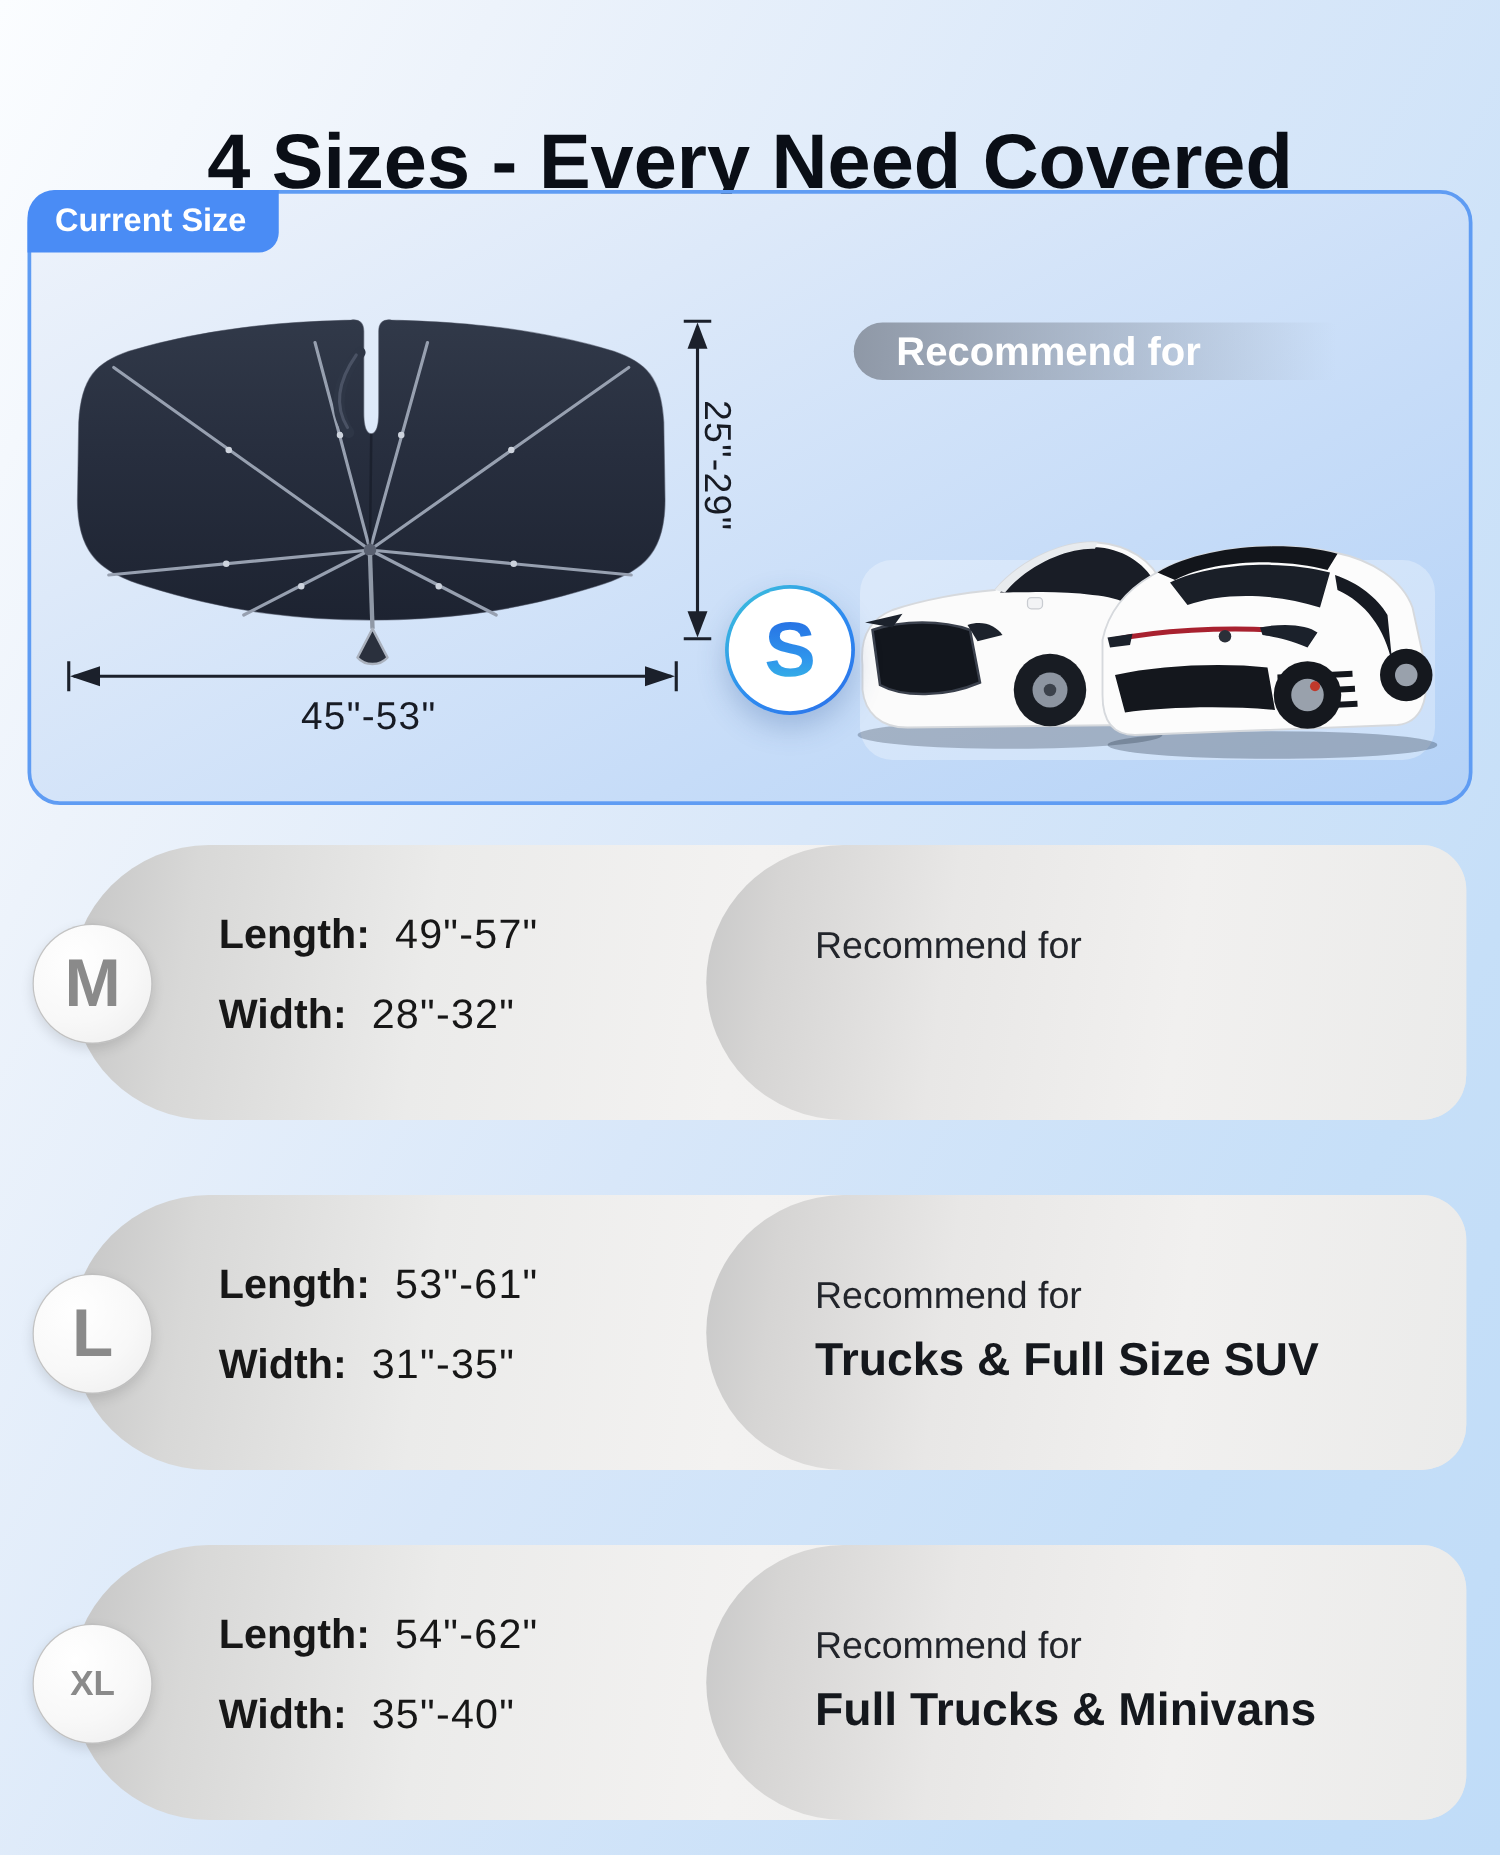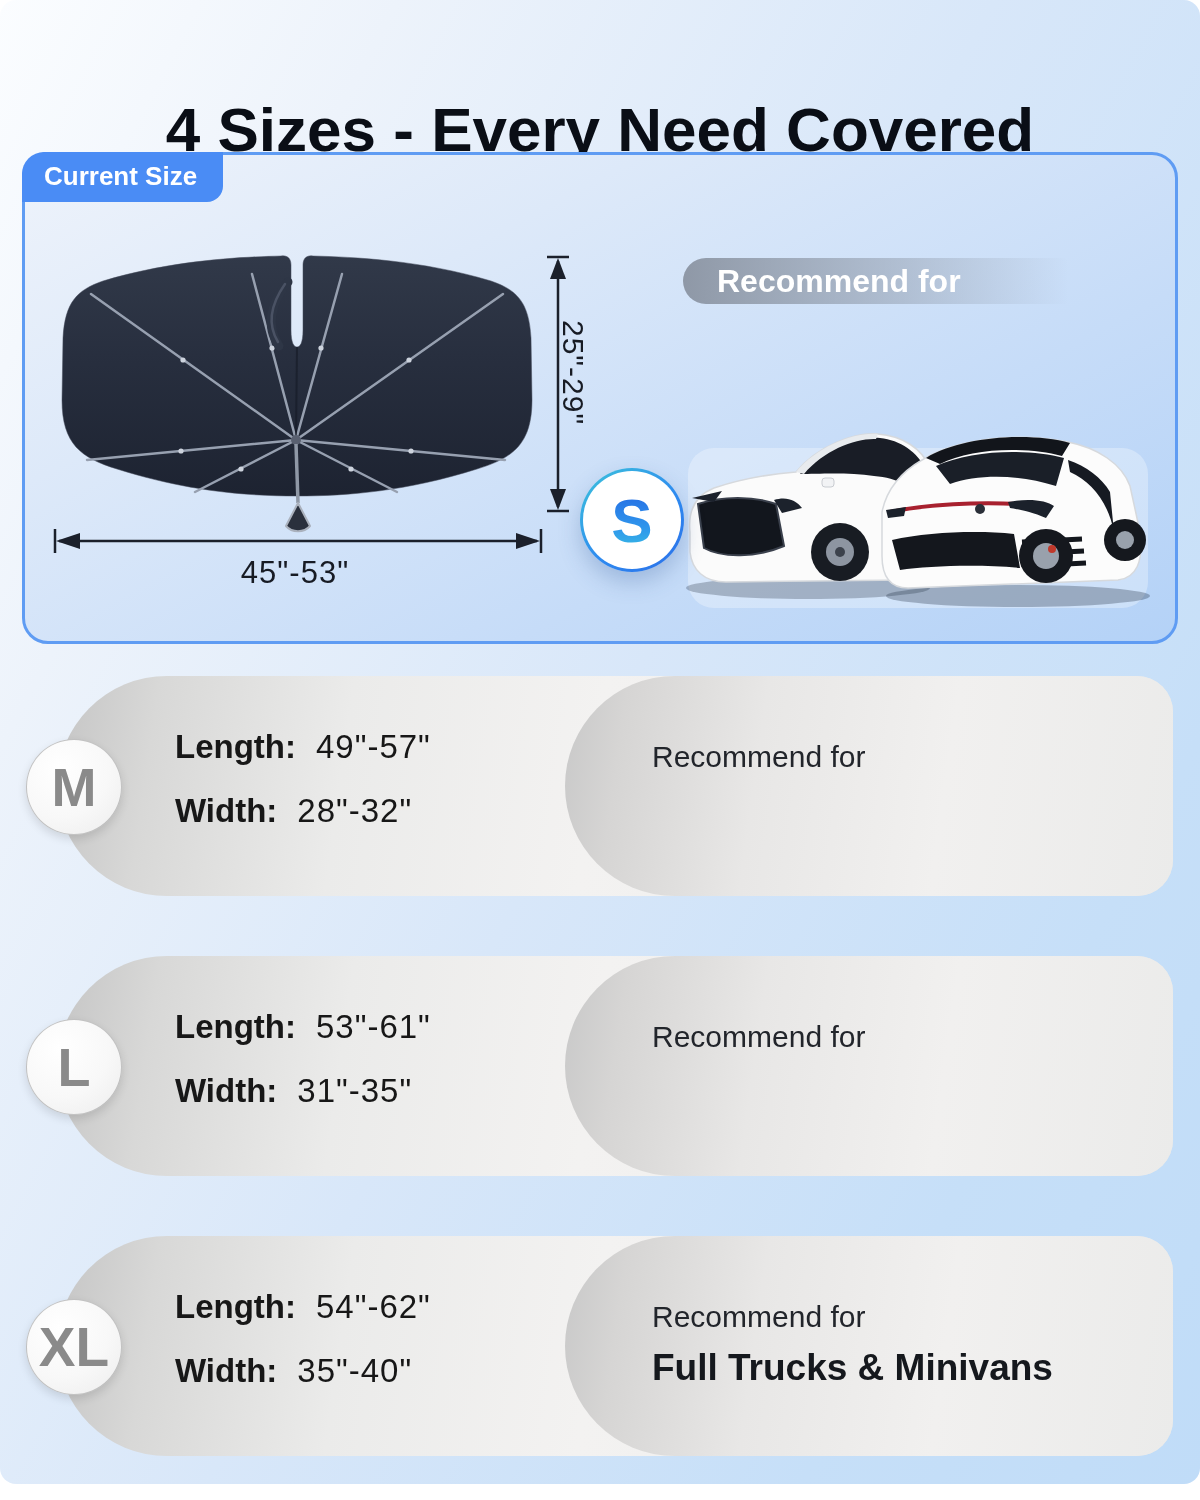--- a/index.html
+++ b/index.html
@@ -1,18 +1,18 @@
 <!DOCTYPE html>
 <html><head>
 <meta charset="utf-8">
 <style>
   html,body{margin:0;padding:0;}
   body{width:1200px;height:1500px;font-family:"Liberation Sans",sans-serif;overflow:hidden;}
   #root{position:relative;width:1200px;height:1484px;
-    background:linear-gradient(118deg,#fbfdff 0%,#edf3fb 20%,#d8e7f9 50%,#c6dff8 80%,#c0dcf8 100%);border-radius:16px;}
+    background:linear-gradient(118deg,#fbfdff 0%,#edf3fb 20%,#d8e7f9 50%,#c6dff8 80%,#c0dcf8 100%);}
   
   .page-title{position:absolute;top:52px;left:0;width:100%;text-align:center;
     font-size:62px;font-weight:700;color:#0a0e16;letter-spacing:0px;}
   
   .card{position:absolute;left:22px;top:152px;width:1156px;height:492px;box-sizing:border-box;
     border:3px solid #5f9cf3;border-radius:26px;
     background:linear-gradient(152deg,#eef3fb 0%,#dde9f9 30%,#c6dcf8 68%,#b4d2f7 100%);}
   .cs-badge{position:absolute;left:-3px;top:-3px;background:#4a8cf5;color:#ffffff;
     font-size:26px;font-weight:700;line-height:1;padding:11px 26px 13px 22px;
     border-radius:22px 0 16px 0;}
@@ -43,21 +43,21 @@
   .row-m{top:676px;} .row-l{top:956px;} .row-xl{top:1236px;}
   .row-pill{position:absolute;inset:0;border-radius:110px 36px 36px 110px;
     background:linear-gradient(98deg,#c5c5c5 0%,#d8d8d7 9%,#ebebea 26%,#f3f2f1 48%,#efeeed 75%,#e9e8e7 100%);}
   .row-sub{position:absolute;left:508px;top:0;right:0;bottom:0;border-radius:110px 36px 36px 110px;
     background:linear-gradient(98deg,#c8c8c8 0%,#d6d5d4 10%,#e8e7e6 32%,#f1f0ef 62%,#ebebea 100%);}
   .letter-circle{position:absolute;left:-31px;top:63px;width:94px;height:94px;border-radius:50%;
     background:radial-gradient(circle at 35% 30%,#ffffff 0%,#f8f8f8 55%,#ececec 100%);
     border:1px solid rgba(150,150,150,.55);box-shadow:0 4px 10px rgba(0,0,0,.12);
     display:flex;align-items:center;justify-content:center;
     font-size:54px;font-weight:700;color:#8a8a8a;z-index:2;}
-  .row-xl .letter-circle{font-size:55px;}
+  .row-xl .letter-circle{font-size:28px;}
   .dims{position:absolute;left:118px;top:52px;}
   .dim-line{display:flex;align-items:baseline;gap:20px;height:64px;font-size:33px;color:#171717;}
   .dim-label{font-weight:700;}
   .dim-value{font-weight:500;letter-spacing:1px;}
   .rec{position:absolute;left:595px;top:60px;}
   .rec-line1{font-size:30px;font-weight:500;color:#22252b;line-height:42px;}
   .rec-line2{font-size:37px;font-weight:700;color:#15181d;line-height:52px;margin-top:4px;}
 </style>
 </head>
 <body>
@@ -212,20 +212,21 @@
         <span class="dim-label">Length:</span>
         <span class="dim-value">53"-61"</span>
       </div>
       <div class="dim-line">
         <span class="dim-label">Width:</span>
         <span class="dim-value">31"-35"</span>
       </div>
     </div>
     <div class="rec">
       <div class="rec-line1">Recommend for</div>
+      <div class="rec-line2">Trucks &amp; Full Size SUV</div>
     </div>
   </section>
 
   <section class="size-row row-xl">
     <div class="row-pill"></div>
     <div class="row-sub"></div>
     <div class="letter-circle">XL</div>
     <div class="dims">
       <div class="dim-line">
         <span class="dim-label">Length:</span>

